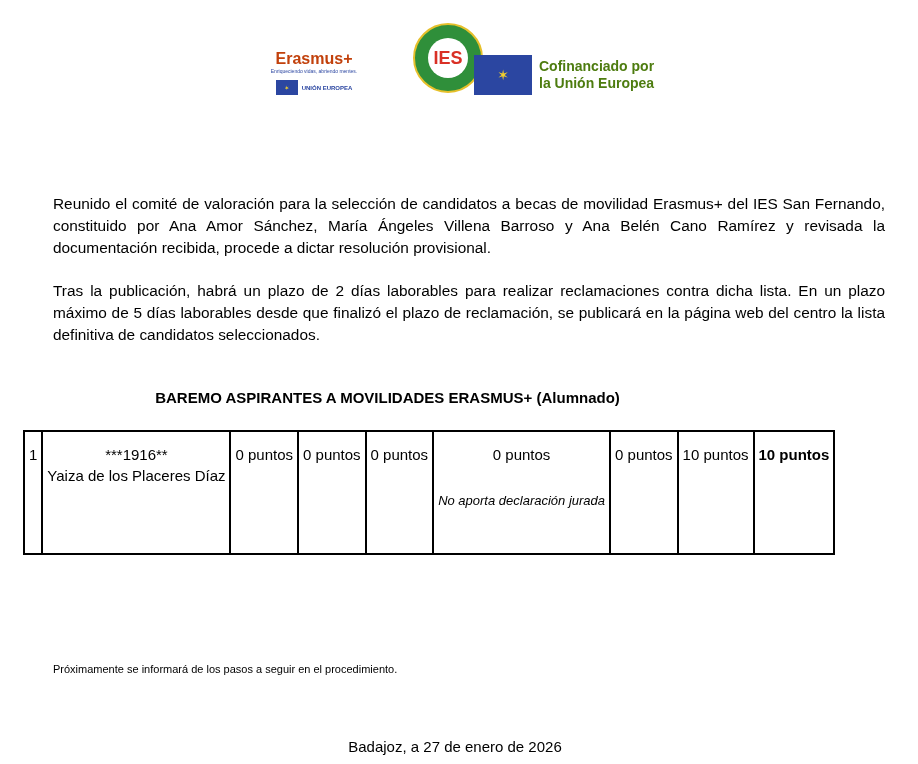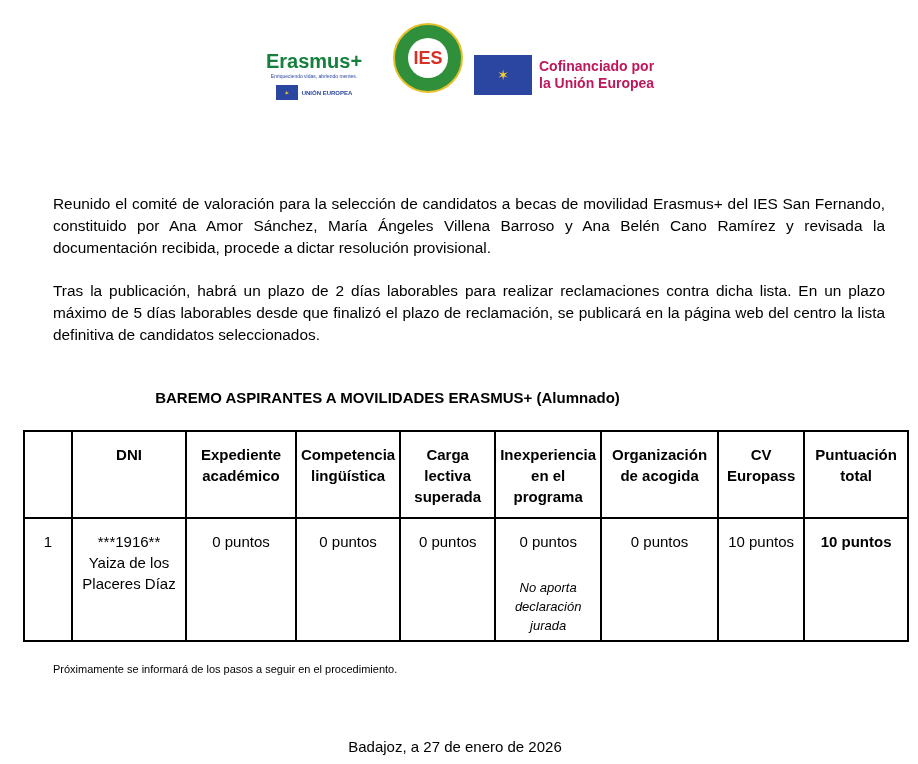--- a/index.html
+++ b/index.html
@@ -8,57 +8,46 @@
   table{border-collapse:collapse;position:absolute;left:23px;top:430px}
   td,th{border:2px solid #000;font-size:15px;text-align:center;vertical-align:top;padding:12px 4px 0;line-height:21px}
   th{font-weight:bold;height:73px}
   td{height:109px}
   .flag{background:#2b46a1;display:flex;align-items:center;justify-content:center;color:#f3d02c}
 </style>
 </head>
 <body>
 
 <div class="abs" style="left:258px;top:50px;width:112px;text-align:center">
-  <div style="color:#15803d;font-size:20px;font-weight:bold">Erasmus+</div>
+  <div style="color:#c2410c;font-size:16px;font-weight:bold">Erasmus+</div>
   <div style="font-size:5px;color:#2b46a1">Enriqueciendo vidas, abriendo mentes.</div>
   <div style="display:flex;align-items:center;justify-content:center;gap:4px;margin-top:6px">
     <div class="flag" style="width:22px;height:15px;font-size:6px">✶</div>
     <span style="font-size:6px;font-weight:bold;color:#2b46a1">UNIÓN EUROPEA</span>
   </div>
 </div>
-<div class="abs" style="left:393px;top:23px;width:66px;height:66px;border-radius:50%;background:#2f8f3a;border:2px solid #e6c02b;display:flex;align-items:center;justify-content:center">
+<div class="abs" style="left:413px;top:23px;width:66px;height:66px;border-radius:50%;background:#2f8f3a;border:2px solid #e6c02b;display:flex;align-items:center;justify-content:center">
   <div style="width:40px;height:40px;border-radius:50%;background:#fff;display:flex;align-items:center;justify-content:center;font-weight:bold;font-size:18px;color:#d93025">IES</div>
 </div>
 <div class="flag abs" style="left:474px;top:55px;width:58px;height:40px;font-size:14px">✶</div>
-<div class="abs" style="left:539px;top:58px;font-size:14px;font-weight:bold;color:#be185d;line-height:17px">
+<div class="abs" style="left:539px;top:58px;font-size:14px;font-weight:bold;color:#4d7c0f;line-height:17px">
   <div>Cofinanciado por</div>
   <div>la Unión Europea</div>
 </div>
 
 <div class="abs" style="left:0;width:918px;top:130px;text-align:center;font-weight:bold;font-size:15px;line-height:21px">
 </div>
 
 <div class="abs p" style="top:193px">Reunido el comité de valoración para la selección de candidatos a becas de movilidad Erasmus+ del IES San Fernando, constituido por Ana Amor Sánchez, María Ángeles Villena Barroso y Ana Belén Cano Ramírez y revisada la documentación recibida, procede a dictar resolución provisional.</div>
 <div class="abs p" style="top:280px">Tras la publicación, habrá un plazo de 2 días laborables para realizar reclamaciones contra dicha lista. En un plazo máximo de 5 días laborables desde que finalizó el plazo de reclamación, se publicará en la página web del centro la lista definitiva de candidatos seleccionados.</div>
 
 <div class="abs" style="left:0;width:775px;top:389px;text-align:center;font-weight:bold;font-size:15px">BAREMO ASPIRANTES A MOVILIDADES ERASMUS+ (Alumnado)</div>
 
 <table>
   <tbody>
-      <tr>
-    <th style="width:38px"></th>
-    <th style="width:104px">DNI</th>
-    <th style="width:100px">Expediente académico</th>
-    <th style="width:86px">Competencia lingüística</th>
-    <th style="width:85px">Carga lectiva superada</th>
-    <th style="width:94px">Inexperiencia en el programa</th>
-    <th style="width:107px">Organización de acogida</th>
-    <th style="width:76px">CV Europass</th>
-    <th style="width:94px">Puntuación total</th>
-  </tr>
   <tr>
     <td>1</td>
     <td>
           <div>***1916**</div>
           <div>Yaiza de los Placeres Díaz</div>
         </td>
     <td>0 puntos</td>
     <td>0 puntos</td>
     <td>0 puntos</td>
     <td>

